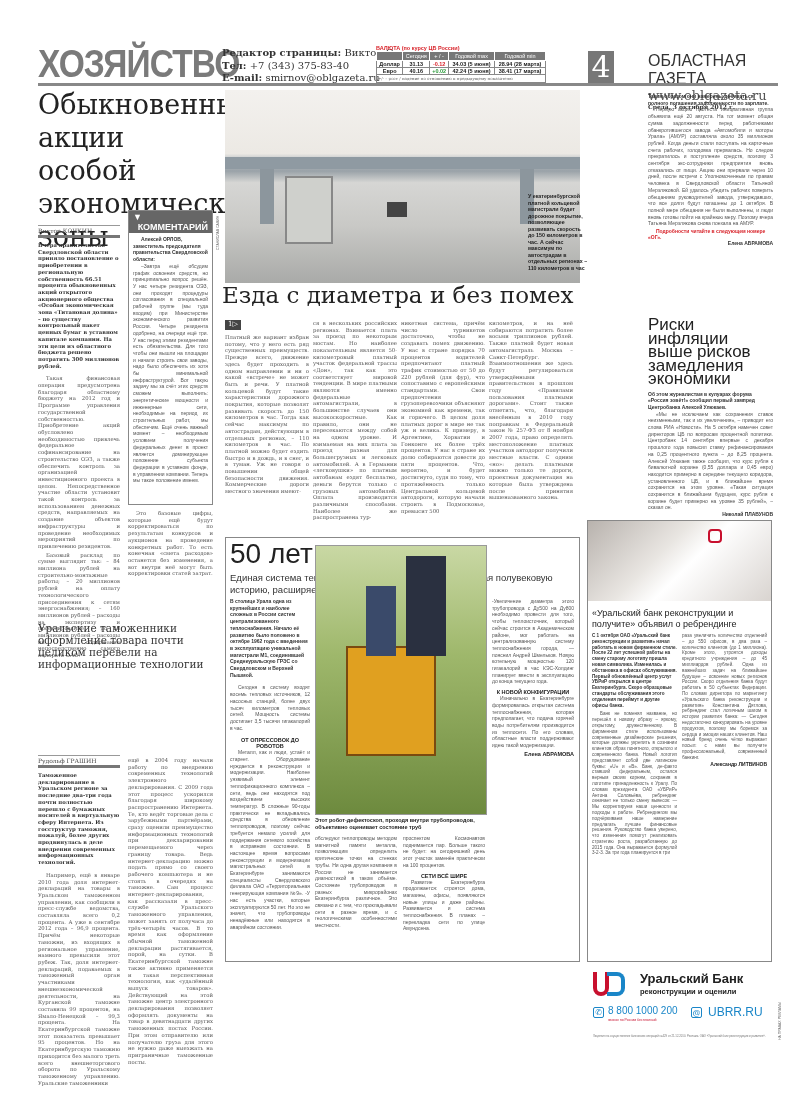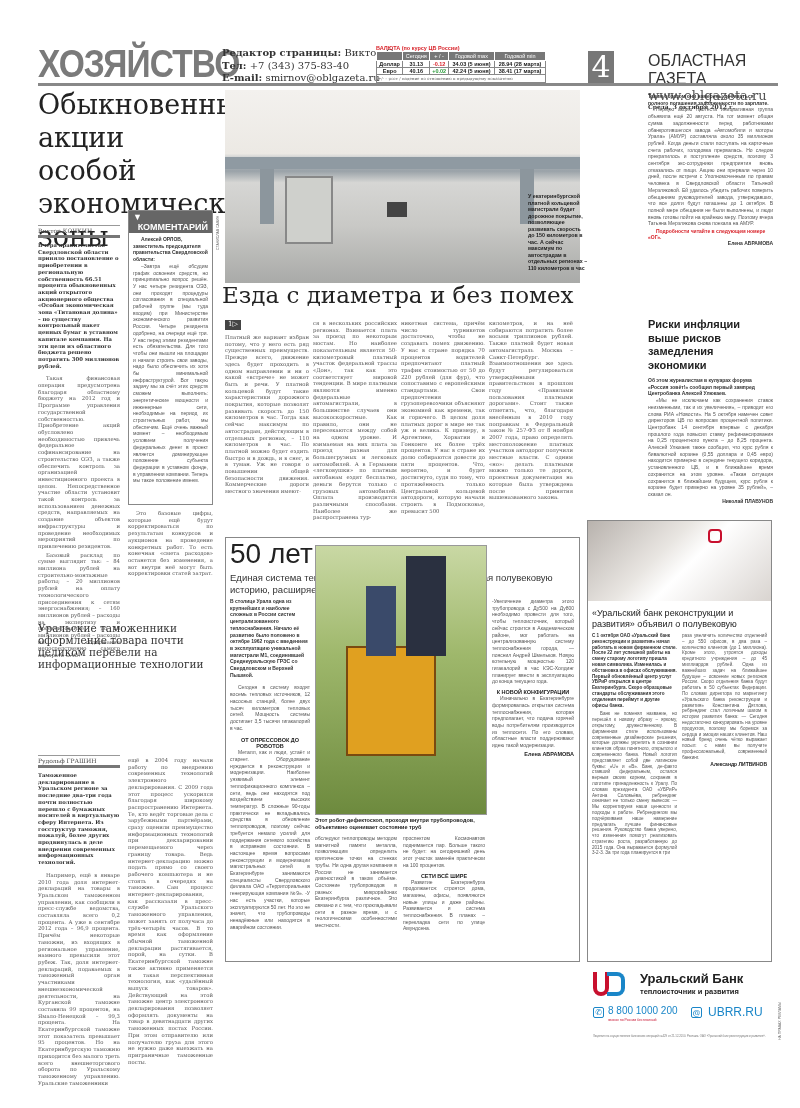--- a/index.html
+++ b/index.html
@@ -134,21 +134,21 @@
 <div class="abs col-text" style="left:489px;top:320px;width:84px">километров, и на неё собираются потратить более восьми триллионов рублей. Также платной будет новая автомагистраль Москва – Санкт-Петербург. Взаимоотношения же здесь будут регулироваться утверждёнными правительством в прошлом году «Правилами пользования платными дорогами». Стоит также отметить, что, благодаря внесённым в 2010 году поправкам в Федеральный закон № 257-ФЗ от 8 ноября 2007 года, право определять местоположение платных участков автодорог получили местные власти. С одним «но»: делать платными можно только те дороги, проектная документация на которые была утверждена после принятия вышеназванного закона.</div>
 
 <div class="abs" style="left:648px;top:88px;width:125px">
   <div class="lead sans" style="font-size:5px;margin-top:5px">Таким образом они намерены добиваться полного погашения задолженности по зарплате.</div>
   <div class="col-text sans" style="font-size:5px;text-indent:8px">Первую акцию протеста инициативная группа объявила ещё 20 августа. На тот момент общая сумма задолженности перед работниками обанкротившегося завода «Автомобили и моторы Урала» (АМУР) составляла около 35 миллионов рублей. Когда деньги стали поступать на карточные счета рабочих, голодовка прервалась. Но следом прекратилось и поступление средств, поэтому 3 сентября экс-сотрудники предприятия вновь отказались от пищи. Акцию они прервали через 10 дней, после встречи с Уполномоченным по правам человека в Свердловской области Татьяной Мерзляковой. Ей удалось убедить рабочих поверить обещаниям руководителей завода, утверждавших, что все долги будут погашены до 1 октября. В полной мере обещания не были выполнены, и люди вновь готовы пойти на крайнюю меру. Поэтому вчера Татьяна Мерзлякова снова поехала на АМУР.</div>
   <div class="sans" style="font-size:5px;color:#d8232a;font-weight:bold;text-indent:8px;margin-top:1px">Подробности читайте в следующем номере «ОГ».</div>
   <div class="sans" style="font-size:5px;font-weight:bold;text-align:right;color:#333">Елена АБРАМОВА</div>
 </div>
 
 <div class="abs" style="left:648px;top:318px;width:125px">
-  <div class="sans" style="font-size:11px;line-height:13.5px;font-weight:bold;color:#222">Риски инфляции выше рисков замедления экономики</div>
+  <div class="sans" style="font-size:17px;line-height:13.5px;font-weight:normal;color:#222">Риски инфляции выше рисков замедления экономики</div>
   <div class="lead sans" style="font-size:5px;margin-top:5px">Об этом журналистам в кулуарах форума «Россия зовёт!» сообщил первый зампред Центробанка Алексей Улюкаев.</div>
   <div class="col-text sans" style="font-size:5px;text-indent:8px">«Мы не исключаем как сохранения ставок неизменными, так и их увеличения», – приводит его слова РИА «Новости». На 5 октября намечен совет директоров ЦБ по вопросам процентной политики. Центробанк 14 сентября впервые с декабря прошлого года повысил ставку рефинансирования на 0,25 процентного пункта – до 8,25 процента. Алексей Улюкаев также сообщил, что курс рубля к бивалютной корзине (0,55 доллара и 0,45 евро) находится примерно в середине текущего коридора, установленного ЦБ, и в ближайшее время сохранится на этом уровне. «Такая ситуация сохранится в ближайшем будущем, курс рубля к корзине будет примерно на уровне 35 рублей», – сказал он.</div>
   <div class="sans" style="font-size:5px;font-weight:bold;text-align:right;color:#333">Николай ПЛАВУНОВ</div>
 </div>
 
 <div class="abs box-50"></div>
 <div class="abs sans" style="left:230px;top:538px;font-size:28px;color:#222">50 лет спустя</div>
 <div class="abs sans" style="left:230px;top:572px;width:345px;font-size:9.5px;line-height:11.5px;color:#333">Единая система теплоснабжения Екатеринбурга, имеющая полувековую историю, расширяется и модернизируется</div>
 <div class="abs" style="left:230px;top:598px;width:80px">
   <div class="lead sans" style="font-size:5px">В столице Урала одна из крупнейших и наиболее сложных в России систем централизованного теплоснабжения. Начало её развитию было положено в октябре 1962 года с введением в эксплуатацию уникальной магистрали М1, соединившей Среднеуральскую ГРЭС со Свердловском и Верхней Пышмой.</div>
@@ -173,40 +173,40 @@
   <div class="sans" style="font-size:5.5px;font-weight:bold;text-align:center;margin-top:4px">К НОВОЙ КОНФИГУРАЦИИ</div>
   <div class="col-text sans" style="font-size:5px;text-indent:8px">Изначально в Екатеринбурге формировалась открытая система теплоснабжения, которая предполагает, что подача горячей воды потребителям производится из теплосети. По его словам, областные власти поддерживают идею такой модернизации.</div>
   <div class="sans" style="font-size:5.5px;font-weight:bold;text-align:right;margin-top:2px">Елена АБРАМОВА</div>
 </div>
 
 <div class="abs ad-box">
   <div class="bank-photo">
     <div style="position:absolute;left:120px;top:8px;width:14px;height:14px;border:2px solid #c8102e;border-radius:4px"></div>
   </div>
   <div style="padding:3px 4px">
-    <div class="sans" style="font-size:9px;line-height:10.5px;color:#222;margin-top:4px">«Уральский банк реконструкции и развития» объявил о полувековую</div>
+    <div class="sans" style="font-size:9px;line-height:10.5px;color:#222;margin-top:4px">«Уральский банк реконструкции и получите» объявил о ребрендинге</div>
     <div style="display:flex;gap:5px;margin-top:4px">
       <div style="width:86px">
         <div class="lead sans" style="font-size:4.6px;line-height:5.8px">С 1 октября ОАО «Уральский банк реконструкции и развития» начал работать в новом фирменном стиле. После 22 лет успешной работы на смену старому логотипу пришла новая символика. Изменилась и обстановка в офисах обслуживания. Первый обновлённый центр услуг УБРиР открылся в центре Екатеринбурга. Скоро образцовые стандарты обслуживания этого отделения переймут и другие офисы банка.</div>
         <div class="col-text sans" style="font-size:4.6px;line-height:5.8px;margin-top:3px;text-indent:8px">Банк не поменял название, но перешёл к новому образу – яркому, открытому, дружественному. В фирменном стиле использованы современные дизайнерские решения, которые должны укрепить в сознании клиентов образ понятного, открытого и современного банка. Новый логотип представляет собой две латинские буквы: «U» и «B». Банк, де-факто ставший федеральным, остался верным своим корням, сохранив в логотипе принадлежность к Уралу. По словам президента ОАО «УБРиР» Антона Соловьёва, ребрендинг означает не только смену вывесок: — Мы корректируем наши ценности и подходы к работе. Ребрендингом мы подчёркиваем наше намерение предлагать лучшие финансовые решения. Руководство банка уверено, что изменения помогут реализовать стратегию роста, разработанную до 2015 года. Она выражается формулой 3-2-3. За три года планируется в три</div>
       </div>
       <div style="width:86px">
         <div class="col-text sans" style="font-size:4.6px;line-height:5.8px">раза увеличить количество отделений – до 550 офисов, в два раза – количество клиентов (до 1 миллиона). Кроме этого, утроятся доходы кредитного учреждения – до 45 миллиардов рублей. Одна из важнейших задач на ближайшее будущее – освоение новых регионов России. Скоро отделения банка будут работать в 50 субъектах Федерации. По словам директора по маркетингу «Уральского банка реконструкции и развития» Константина Дятлова, ребрендинг стал логичным шагом в истории развития банка: — Сегодня недостаточно конкурировать на уровне продуктов, поэтому мы боремся за сердца и эмоции наших клиентов. Наш новый бренд очень чётко выражает посыл: с нами вы получите профессиональный, современный банкинг.</div>
         <div class="sans" style="font-size:5px;font-weight:bold;text-align:right">Александр ЛИТВИНОВ</div>
       </div>
     </div>
   </div>
 </div>
 <div class="abs" style="left:588px;top:968px;width:184px;height:80px;background:#fff">
   <div style="position:absolute;left:5px;top:4px;width:34px;height:26px">
     <div style="position:absolute;left:0;top:0;width:16px;height:24px;border:4px solid #c8102e;border-top:none;border-radius:0 0 8px 8px"></div>
     <div style="position:absolute;left:14px;top:0;width:18px;height:24px;border:4px solid #1a86c8;border-left:none;border-radius:0 8px 8px 0"></div>
   </div>
   <div class="sans" style="position:absolute;left:52px;top:3px;font-size:13px;font-weight:bold;color:#222">Уральский Банк</div>
-  <div class="sans" style="position:absolute;left:52px;top:19px;font-size:7.5px;font-weight:bold;color:#222">теплоисточник и развития</div>
+  <div class="sans" style="position:absolute;left:52px;top:19px;font-size:7.5px;font-weight:bold;color:#222">реконструкции и оценили</div>
   <div style="position:absolute;left:5px;top:39px;width:11px;height:11px;border:1px solid #1a86c8;border-radius:2px;color:#1a86c8;font-size:8px;line-height:10px;text-align:center">✆</div>
   <div class="sans" style="position:absolute;left:20px;top:37px;font-size:10px;color:#1a86c8">8 800 1000 200</div>
   <div class="sans" style="position:absolute;left:20px;top:50px;font-size:3.5px;color:#c8102e">звонок по России бесплатный</div>
   <div style="position:absolute;left:103px;top:39px;width:11px;height:11px;border:1px solid #1a86c8;border-radius:2px;color:#1a86c8;font-size:8px;line-height:10px;text-align:center">@</div>
   <div class="sans" style="position:absolute;left:120px;top:37px;font-size:12px;color:#1a86c8">UBRR.RU</div>
   <div class="sans" style="position:absolute;left:5px;top:66px;width:174px;font-size:2.8px;color:#777">Лицензия на осуществление банковских операций №429 от 21.12.2010. Реклама. ОАО «Уральский банк реконструкции и развития».</div>
 </div>
 <div class="abs rot" style="left:778px;top:1040px">НА ПРАВАХ РЕКЛАМЫ</div>
 
 </body></html>

